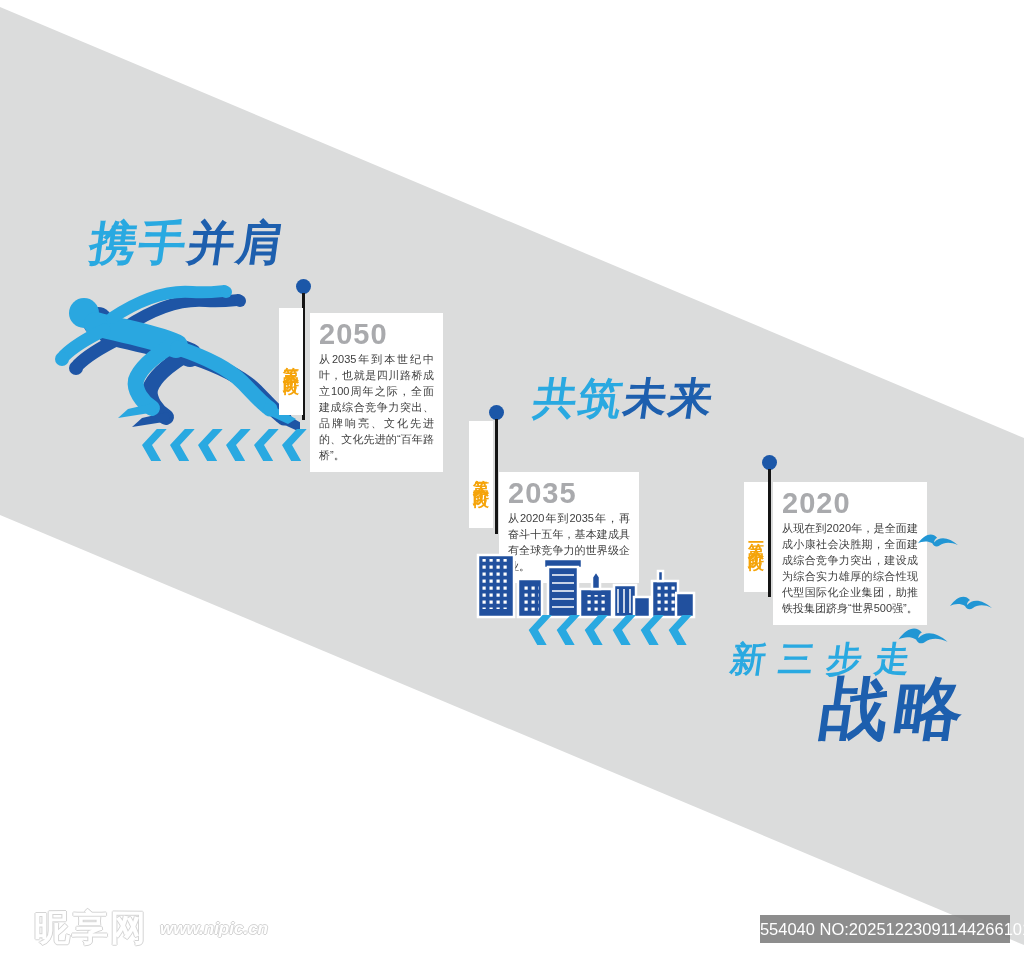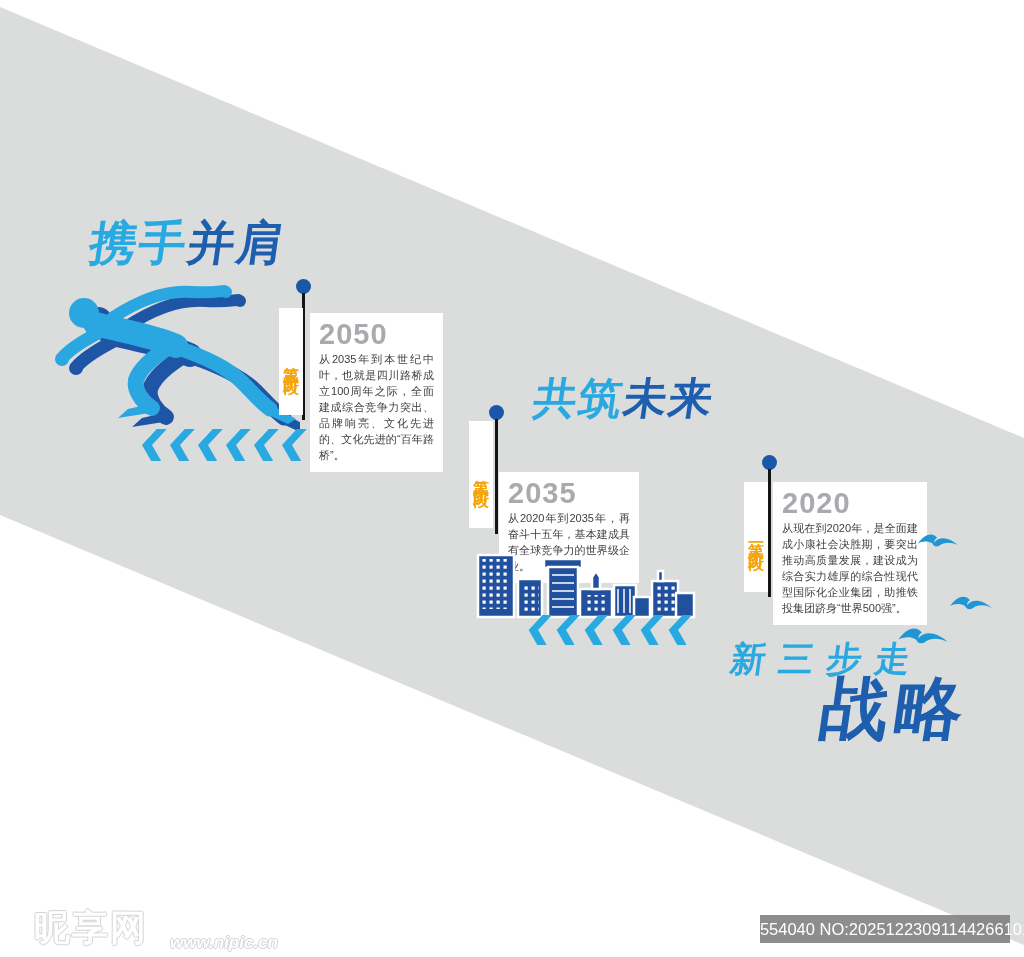--- a/index.html
+++ b/index.html
@@ -40,21 +40,21 @@
   .card-2050 { left:310px; top:313px; width:133px; }
   .card-2035 { left:499px; top:460px; width:140px;margin-top:12px; }
   .card-2020 { left:773px; top:482px; width:154px; }
 
   
   .chevrow { display:flex; gap:6px; transform:skewX(-10deg); }
   .chevrow svg { display:block; }
 
   
   .watermark {
-    left:34px; top:904px; display:flex; align-items:flex-end; gap:22px;
+    left:34px; top:904px; display:flex; align-items:center; gap:12px;
     color:#ffffff; font-weight:bold;
     text-shadow:-1px 0 #d4d4d4, 1px 0 #d4d4d4, 0 -1px #d4d4d4, 0 1px #d4d4d4;
   }
   .wm-site { font-size:36px; letter-spacing:2px; }
   .wm-url  { font-size:17px; font-style:italic; }
   .idbadge {
     left:760px; top:915px; width:250px; height:28px;
     background:rgba(125,125,125,0.88); color:#ffffff; font-size:16.5px;
     display:flex; align-items:center; justify-content:center; white-space:nowrap;
   }
@@ -197,21 +197,21 @@
     <svg width="22" height="30" viewBox="0 0 22 32">
         <polygon points="22,0 12,0 0,16 12,32 22,32 10,16" fill="#29a9e1"></polygon>
       </svg>
   </div>
 
   <div class="abs dot" style="left:762px; top:455px;"></div>
   <div class="abs tline" style="left:768px; top:469px; height:128px;"></div>
   <div class="abs strip" style="left:744px; top:482px; height:110px;">第一个阶段</div>
   <div class="abs card card-2020">
     <div class="year">2020</div>
-    <div class="desc">从现在到2020年，是全面建成小康社会决胜期，要突出推动高质量发展，建设成为综合实力雄厚的综合性现代型国际化企业集团，助推铁投集团跻身“世界500强”。</div>
+    <div class="desc">从现在到2020年，是全面建成小康社会决胜期，全面建成综合竞争力突出，建设成为综合实力雄厚的综合性现代型国际化企业集团，助推铁投集团跻身“世界500强”。</div>
   </div>
 
   <svg class="abs" style="left:917px; top:529px;" width="42" height="23" viewBox="0 0 44 24">
     <path d="M1,15 C8,5 16,3 21,9 C19,10 18,12 18,14 C24,7 34,9 43,17 C35,13 28,14 24,17 C21,19 18,19 16,15 C11,12 5,13 1,15 Z" fill="#2196d4"></path>
   </svg>
   <svg class="abs" style="left:949px; top:591px;" width="44" height="24" viewBox="0 0 44 24">
     <path d="M1,15 C8,5 16,3 21,9 C19,10 18,12 18,14 C24,7 34,9 43,17 C35,13 28,14 24,17 C21,19 18,19 16,15 C11,12 5,13 1,15 Z" fill="#2196d4"></path>
   </svg>
   <svg class="abs" style="left:897px; top:622px;" width="52" height="28" viewBox="0 0 44 24">
     <path d="M1,15 C8,5 16,3 21,9 C19,10 18,12 18,14 C24,7 34,9 43,17 C35,13 28,14 24,17 C21,19 18,19 16,15 C11,12 5,13 1,15 Z" fill="#2196d4"></path>

